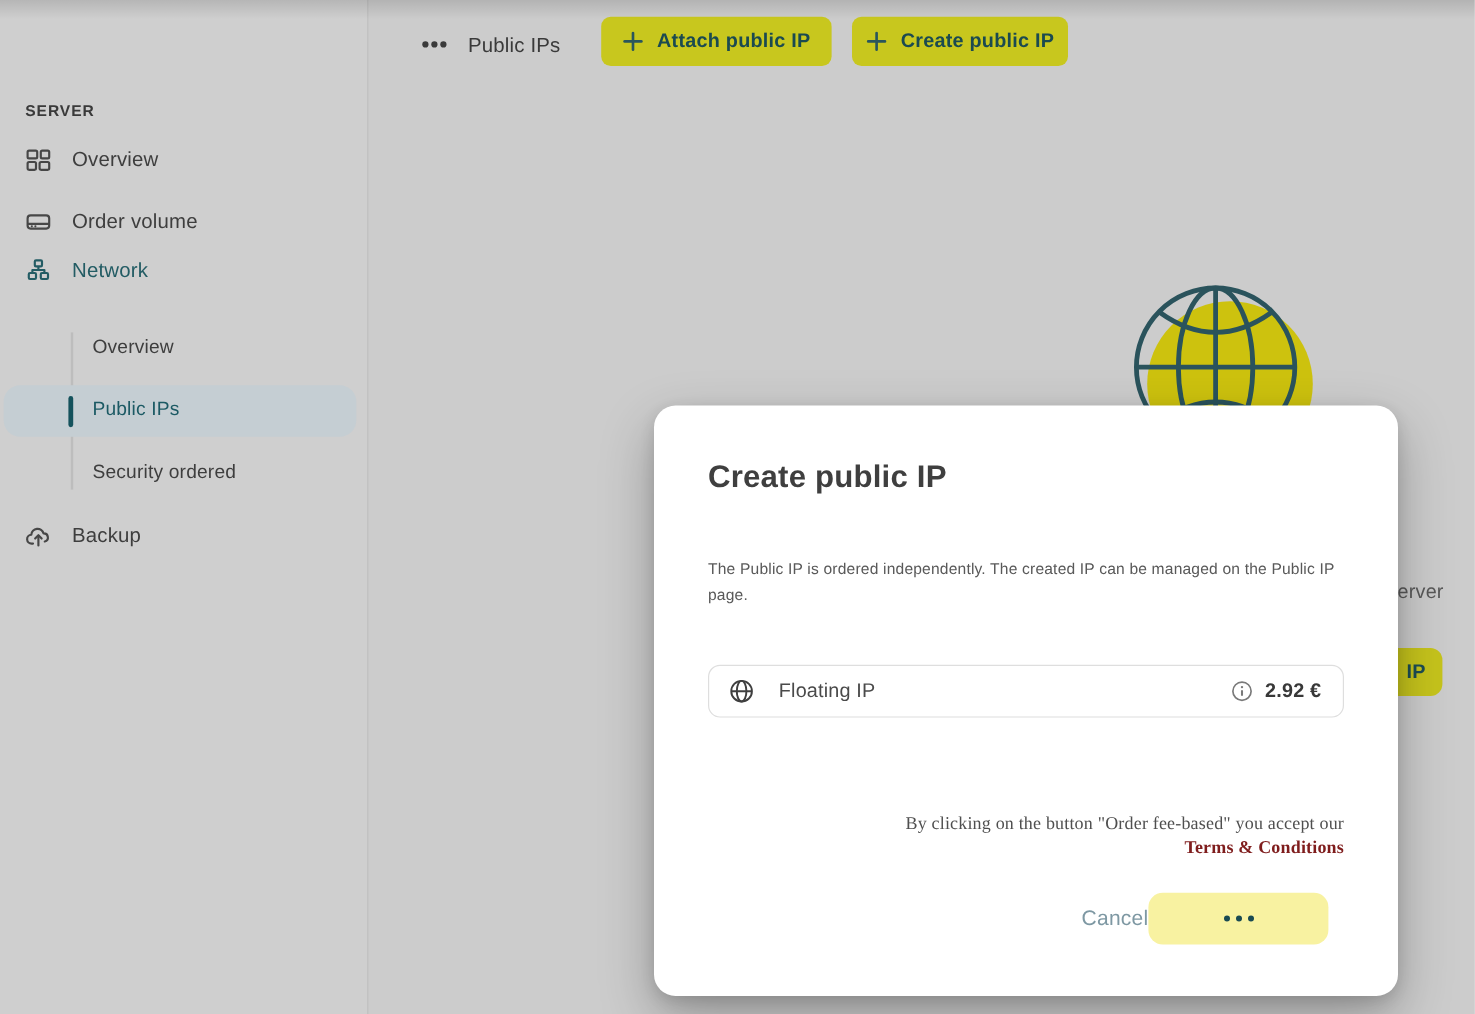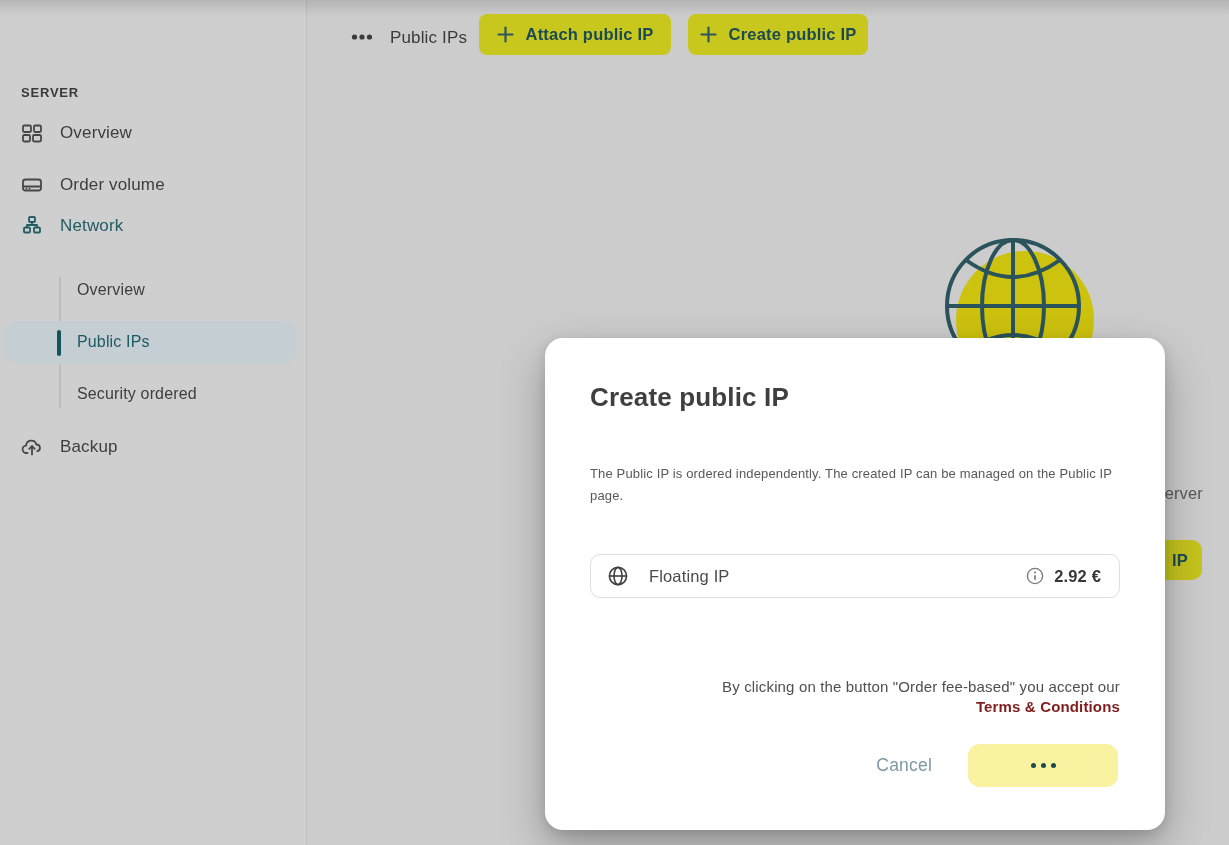--- a/index.html
+++ b/index.html
@@ -33,21 +33,21 @@
   .sub-bar { position:absolute; left:57px; top:330px; width:4px; height:26px;
     border-radius:2px; background:#14525c; }
   .sub-item.selected { color:#1c5a64; }
 
   
   .hdr-dots { position:absolute; left:351px; top:31px; cursor:pointer; z-index:2; }
   .page-title { position:absolute; left:390px; top:28px; font-size:17px; color:#3a3a3a; z-index:2; }
   .yellow-btn { position:absolute; top:14px; height:41px; border:none; border-radius:8px;
     background:#c8c71e; color:#1b4a50; font-family:inherit; font-size:16.5px; font-weight:bold;
     letter-spacing:.2px; display:flex; align-items:center; justify-content:center; gap:12px;
-    cursor:pointer; z-index:2; }
+    cursor:pointer; z-index:2;margin-left:22px; }
   .btn-attach { left:479px; width:192px; }
   .btn-create { left:688px; width:180px; }
 
   .globe-illustration { position:absolute; left:935px; top:230px; z-index:1; }
   .empty-text-frag { position:absolute; right:26px; top:484px; font-size:16.5px; color:#595959; z-index:1; }
   .empty-btn-frag { position:absolute; right:27px; top:540px; width:200px; height:40px;
     border-radius:10px; background:#c6c41c; color:#1d4d54; font-weight:bold; font-size:16.5px;
     line-height:40px; text-align:right; padding-right:14px; z-index:1; cursor:pointer; }
 
   
@@ -60,24 +60,24 @@
   .product-card { position:absolute; left:45px; top:216px; width:530px; height:44px;
     border:1px solid #dedede; border-radius:10px; background:#fff; display:flex;
     align-items:center; cursor:pointer; }
   .product-card .p-globe { margin-left:16px; flex:0 0 auto; }
   .product-card .p-label { margin-left:20px; font-size:16.5px; color:#4a4a4a; }
   .product-card .p-spacer { flex:1; }
   .product-card .p-info { flex:0 0 auto; cursor:pointer; }
   .product-card .p-price { margin-left:10px; margin-right:18px; font-size:16.5px;
     font-weight:bold; color:#383838; }
   .terms { position:absolute; right:45px; top:339px; width:532px; text-align:right;
-    font-size:15px; line-height:20px; color:#4f4f4f; }
+    font-size:15px; line-height:20px; color:#4f4f4f;font-family:Liberation Serif, serif; }
   .terms a { color:#7f1d1d; font-weight:600; text-decoration:none; cursor:pointer; }
-  .actions { position:absolute; right:47px; top:406px; height:43px; display:flex;
-    align-items:center; gap:36px; }
+  .actions { position:absolute; right:58px; top:406px; height:43px; display:flex;
+    align-items:center; }
   .cancel-btn { font-size:17.5px; color:#7e98a3; background:none; border:none;
     font-family:inherit; letter-spacing:.2px; cursor:pointer; }
   .order-btn { width:150px; height:43px; border:none; border-radius:12px; background:#f8f2a1;
     display:flex; align-items:center; justify-content:center; gap:5px; cursor:pointer; }
   .order-btn i { display:block; width:5px; height:5px; border-radius:50%; background:#194a52; }
 </style>
 </head>
 <body>
 
 <div id="app">

